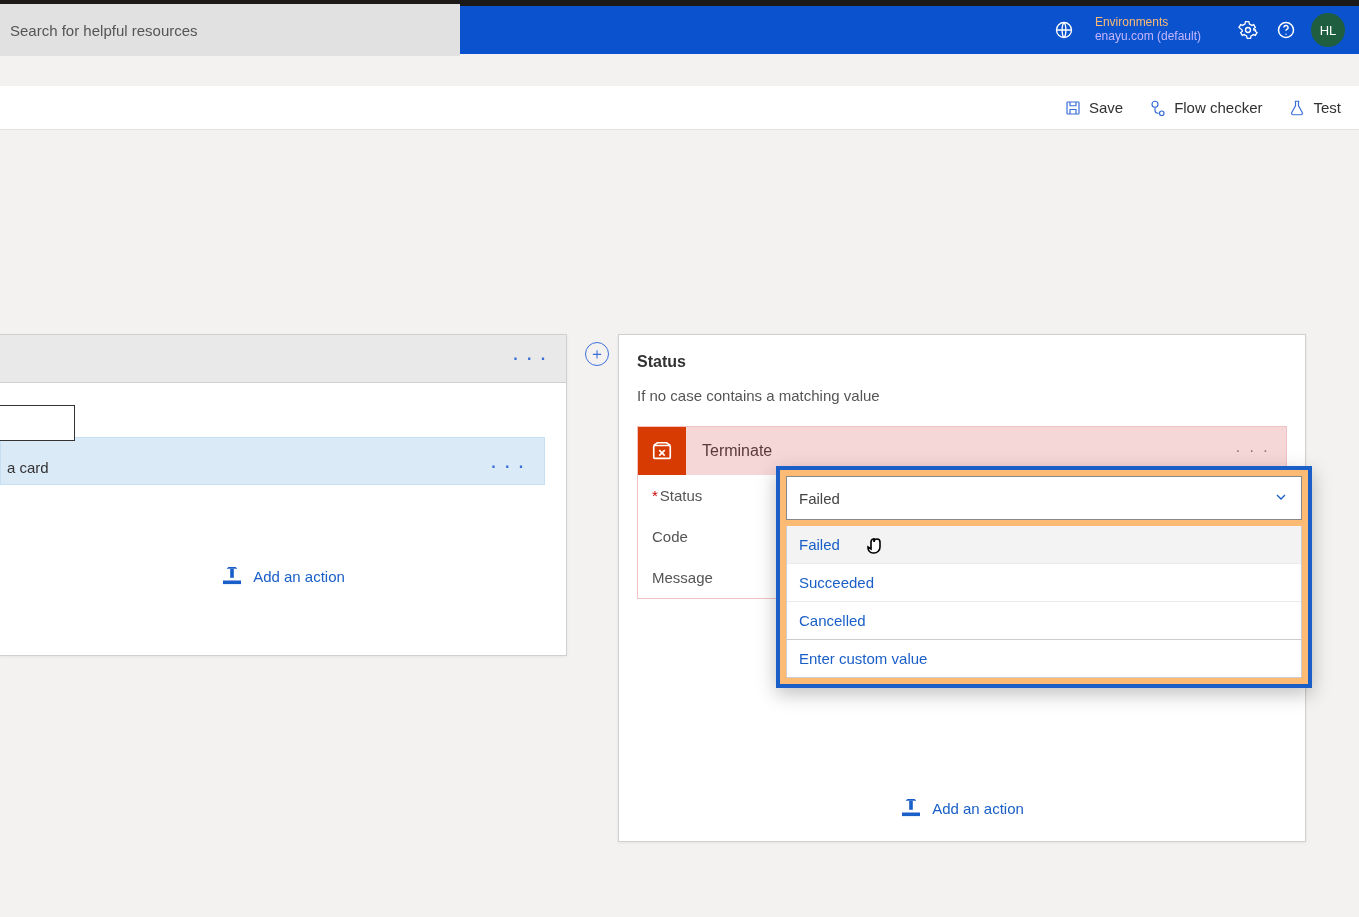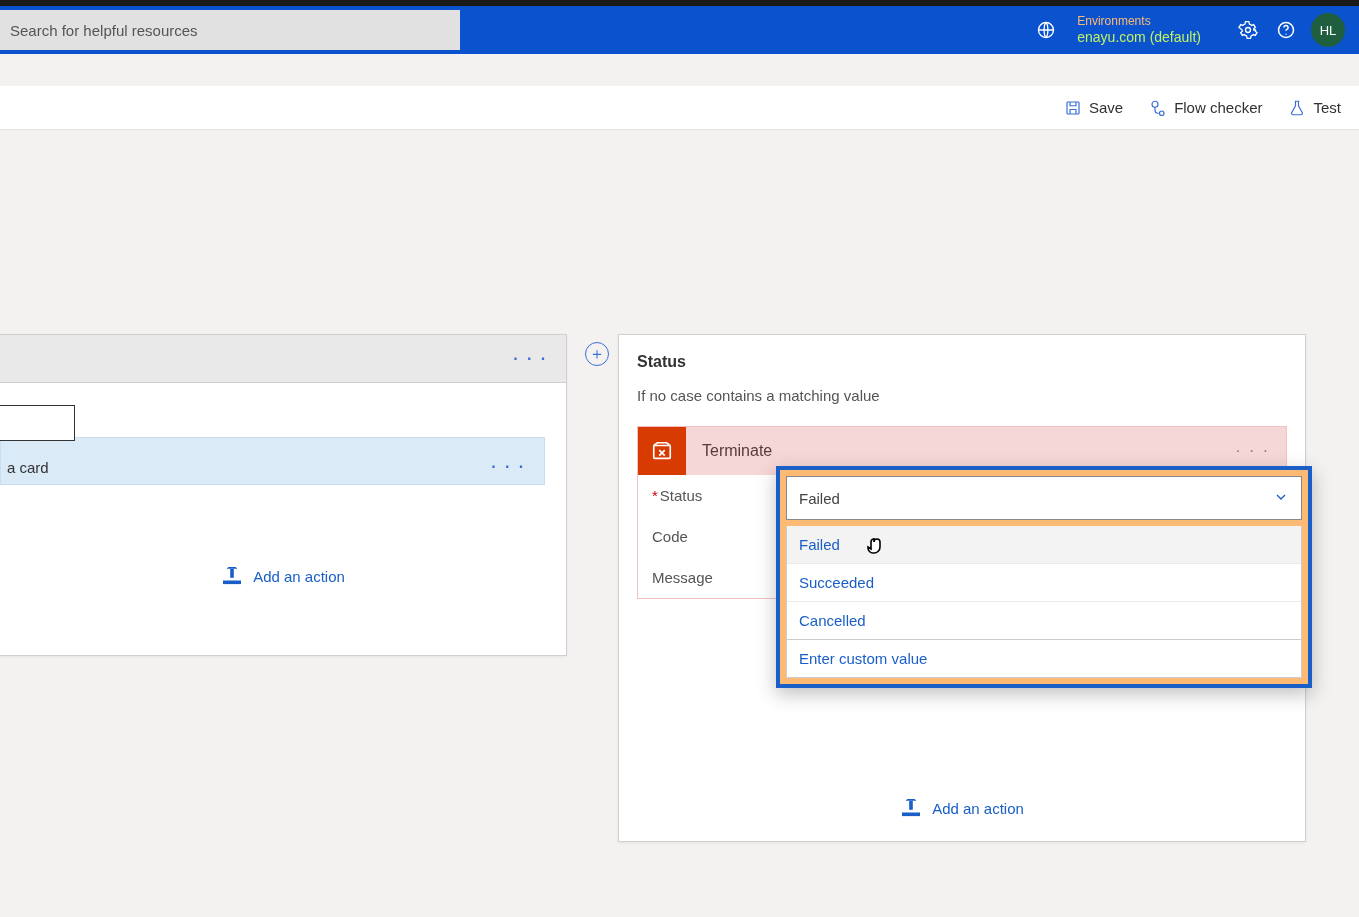--- a/index.html
+++ b/index.html
@@ -11,32 +11,32 @@
   
   .header {
     height: 48px;
     background: #0b53ce;
     display: flex;
     align-items: center;
     color: #fff;
     position: relative;
   }
   .search {
-    width: 460px; height: 40px;
+    width: 460px; height: 52px;
     background: #e1e1e1;
     border: none;
     padding: 0 10px;
     font-size: 15px;
     color: #555;
   }
   .search::placeholder { color: #555; }
   .env-icon { margin-left: auto; margin-right: 12px; display:flex; align-items:center; justify-content:center; }
   .env-box { display:flex; flex-direction:column; margin-right: 28px; line-height: 1.15;}
   .env-label { font-size: 12px; color: #fdba74; }
-  .env-name { font-size: 14px; color: #bef264; }
+  .env-name { font-size: 12px; color: #c4b5fd; }
   .hicon { width: 38px; display:flex; justify-content:center; align-items:center; cursor:pointer; }
   .avatar { width: 34px; height: 34px; border-radius: 50%; background: #1f5e3e; color:#fff; display:flex; align-items:center; justify-content:center; font-size:13px; margin: 0 14px 0 6px; }
 
   
   .toolbar {
     height: 44px;
     background: #fff;
     display:flex;
     align-items:center;
     justify-content:flex-end;

